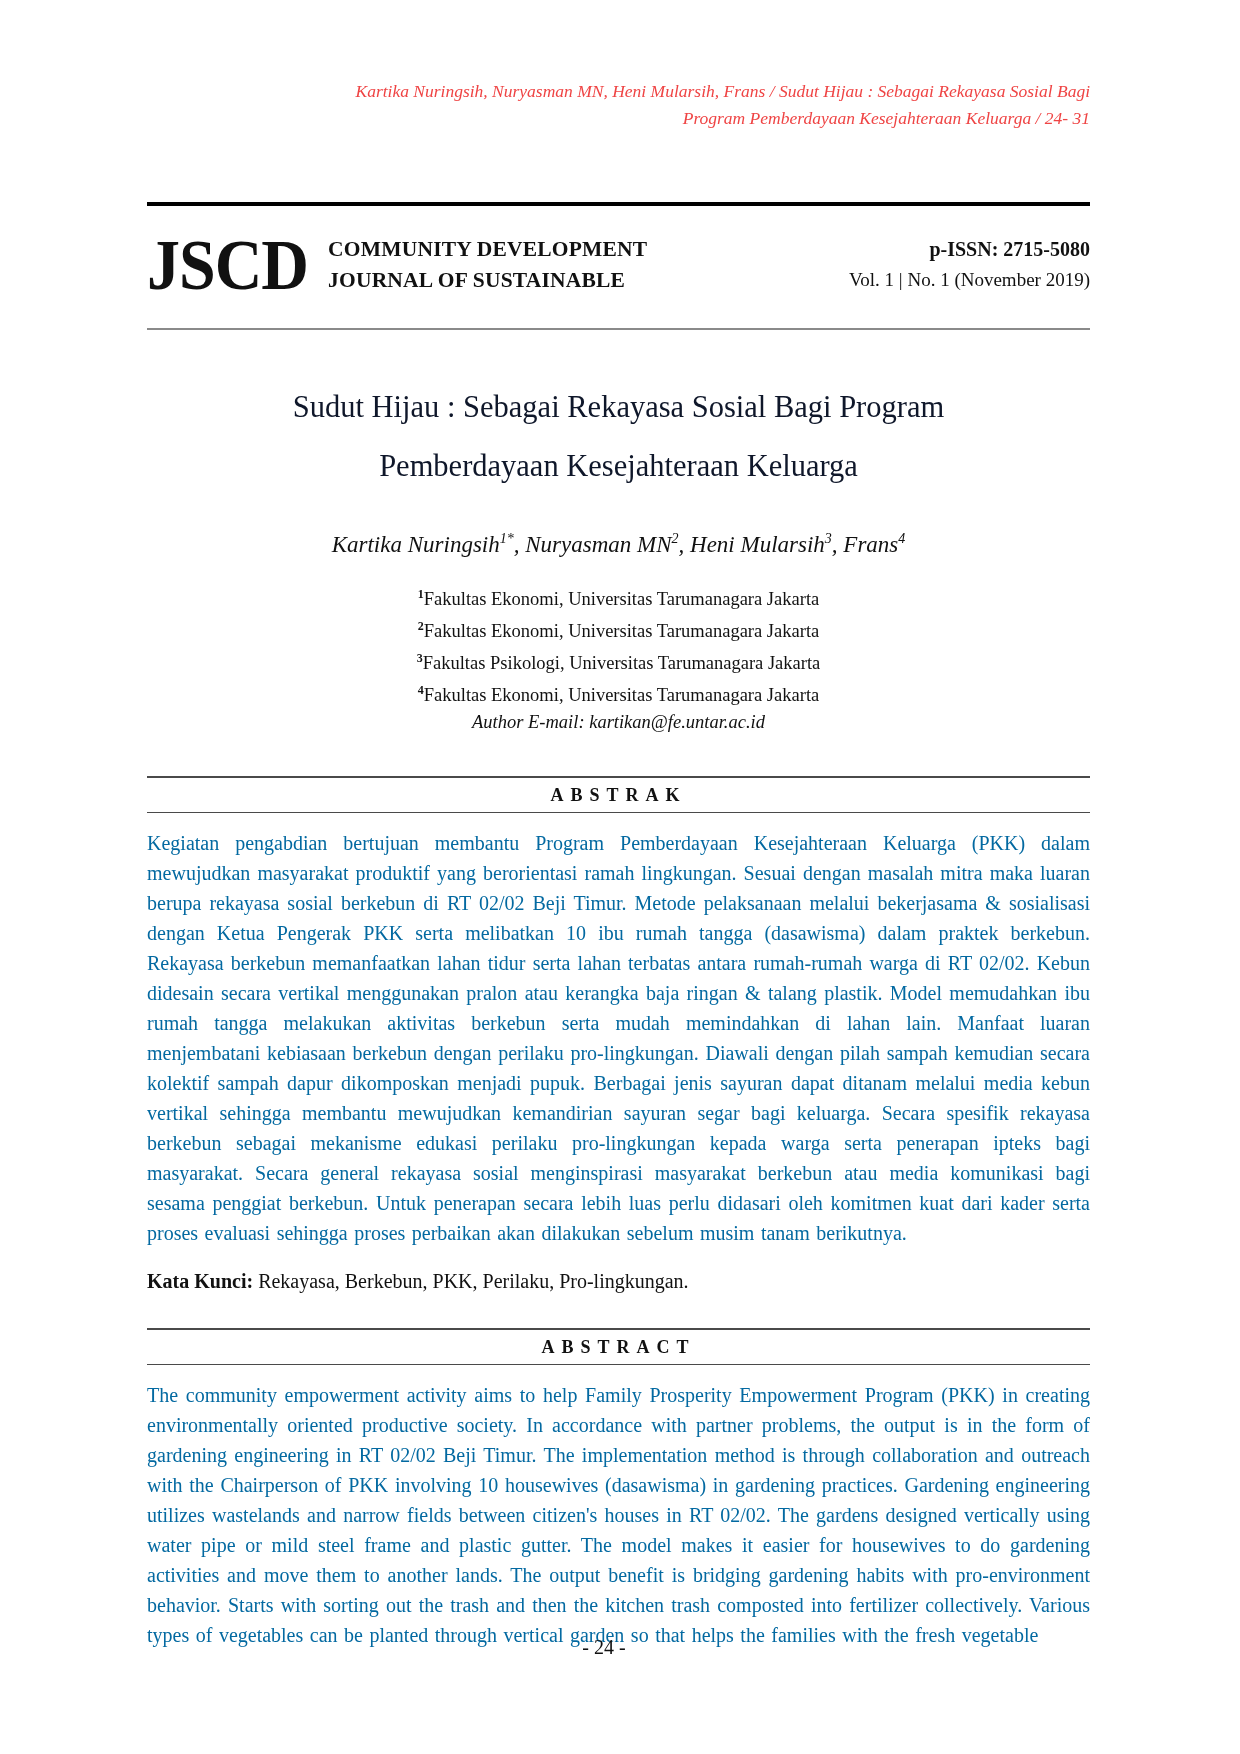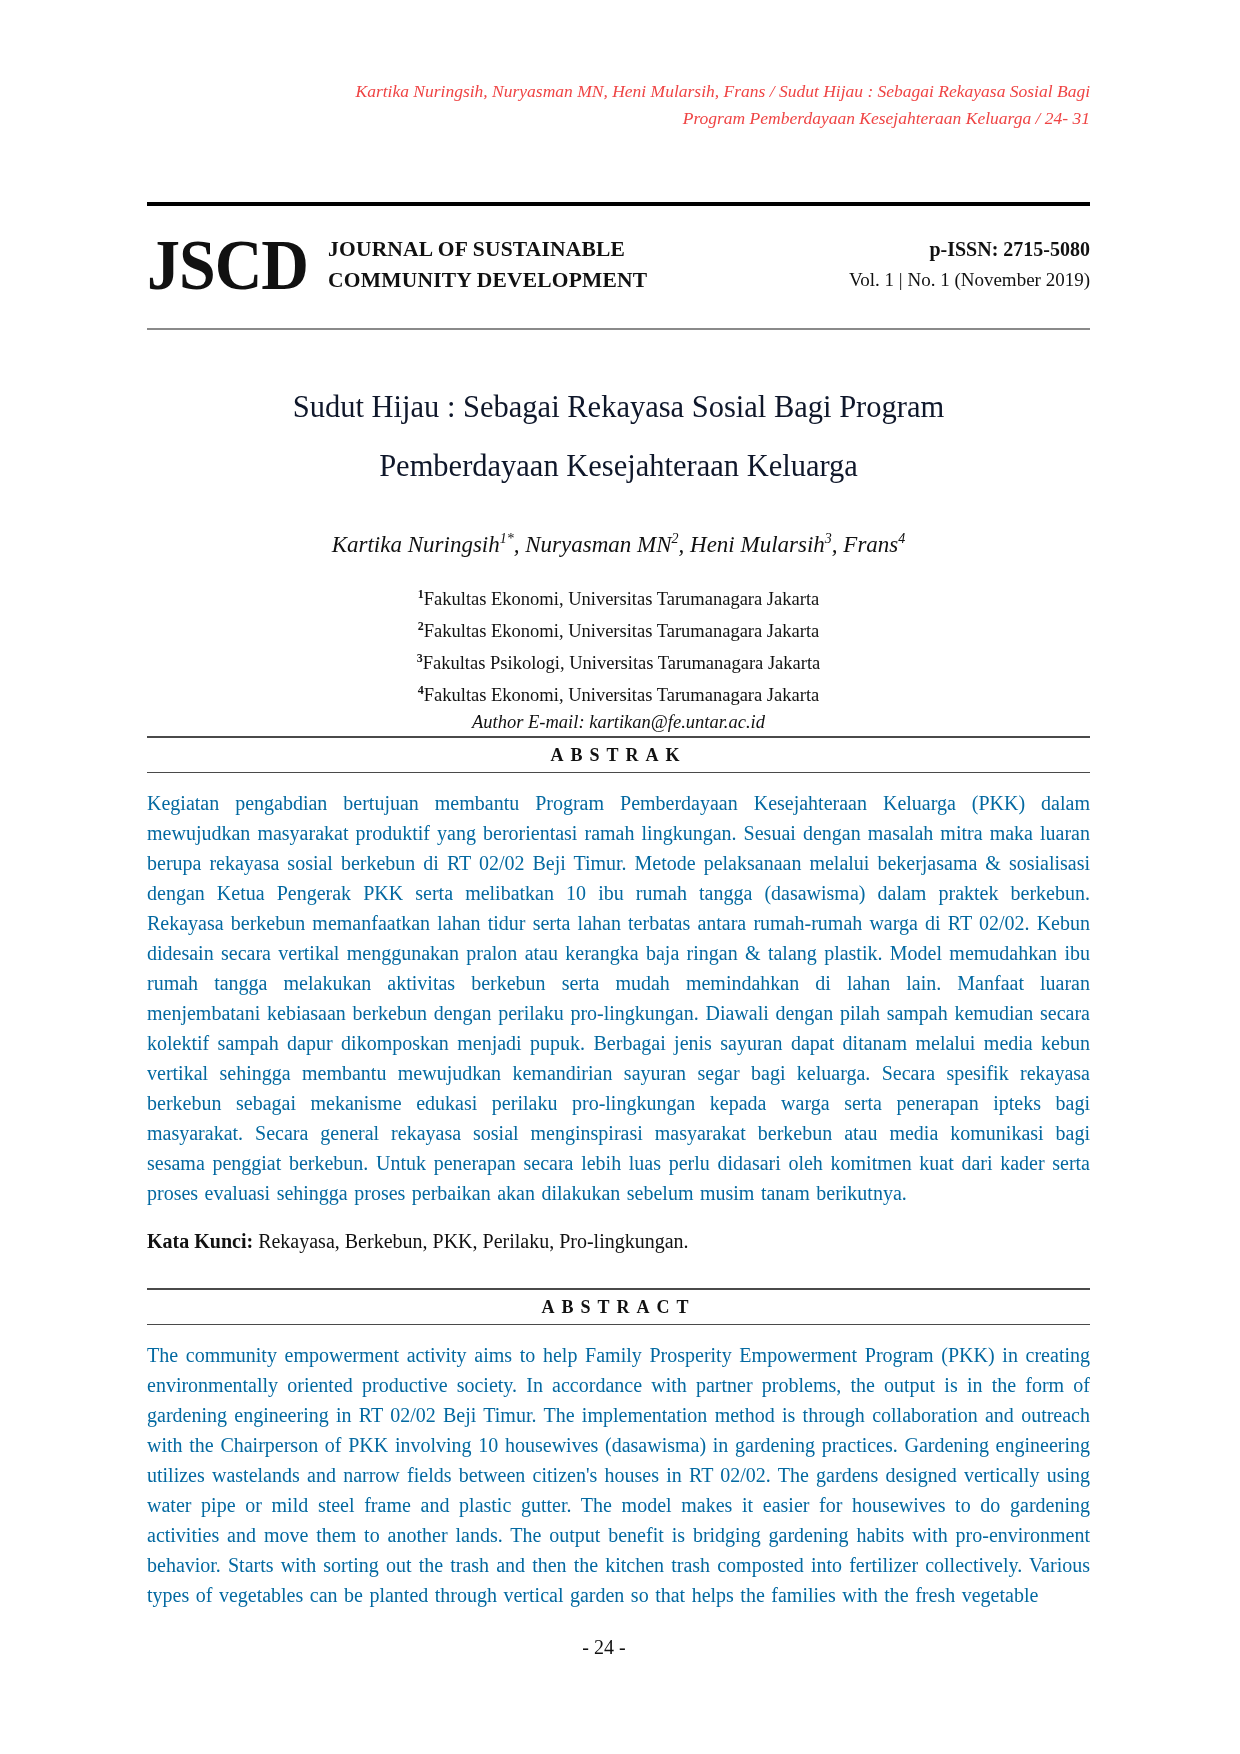--- a/index.html
+++ b/index.html
@@ -89,21 +89,21 @@
   }
   .affiliations sup { font-size: 12px; font-weight: 700; }
   .email-line {
     text-align: center;
     font-size: 18.5px;
     line-height: 27px;
     font-style: italic;
   }
 
   
-  .section-head-block { }
+  .section-head-block { margin-top: 40px; }
   .section-heading {
     text-align: center;
     font-weight: 700;
     font-size: 18px;
     letter-spacing: 7px;
     padding: 7px 0 6px 0;
   }
   .abstract-body {
     margin-top: 15px;
     font-size: 20px;
@@ -139,22 +139,22 @@
     <div>Kartika Nuringsih, Nuryasman MN, Heni Mularsih, Frans / Sudut Hijau : Sebagai Rekayasa Sosial Bagi</div>
     <div>Program Pemberdayaan Kesejahteraan Keluarga / 24- 31</div>
   </div>
 
   <div class="rule rule-thick"></div>
 
   <div class="masthead">
     <div class="masthead-left">
       <div class="logo">JSCD</div>
       <div class="journal-name">
+        <div>COMMUNITY DEVELOPMENT</div>
         <div>JOURNAL OF SUSTAINABLE</div>
-        <div>COMMUNITY DEVELOPMENT</div>
       </div>
     </div>
     <div class="issue-block">
       <div class="issn">p-ISSN: 2715-5080</div>
       <div class="volume">Vol. 1 | No. 1 (November 2019)</div>
     </div>
   </div>
 
   <div class="rule rule-gray"></div>
 

